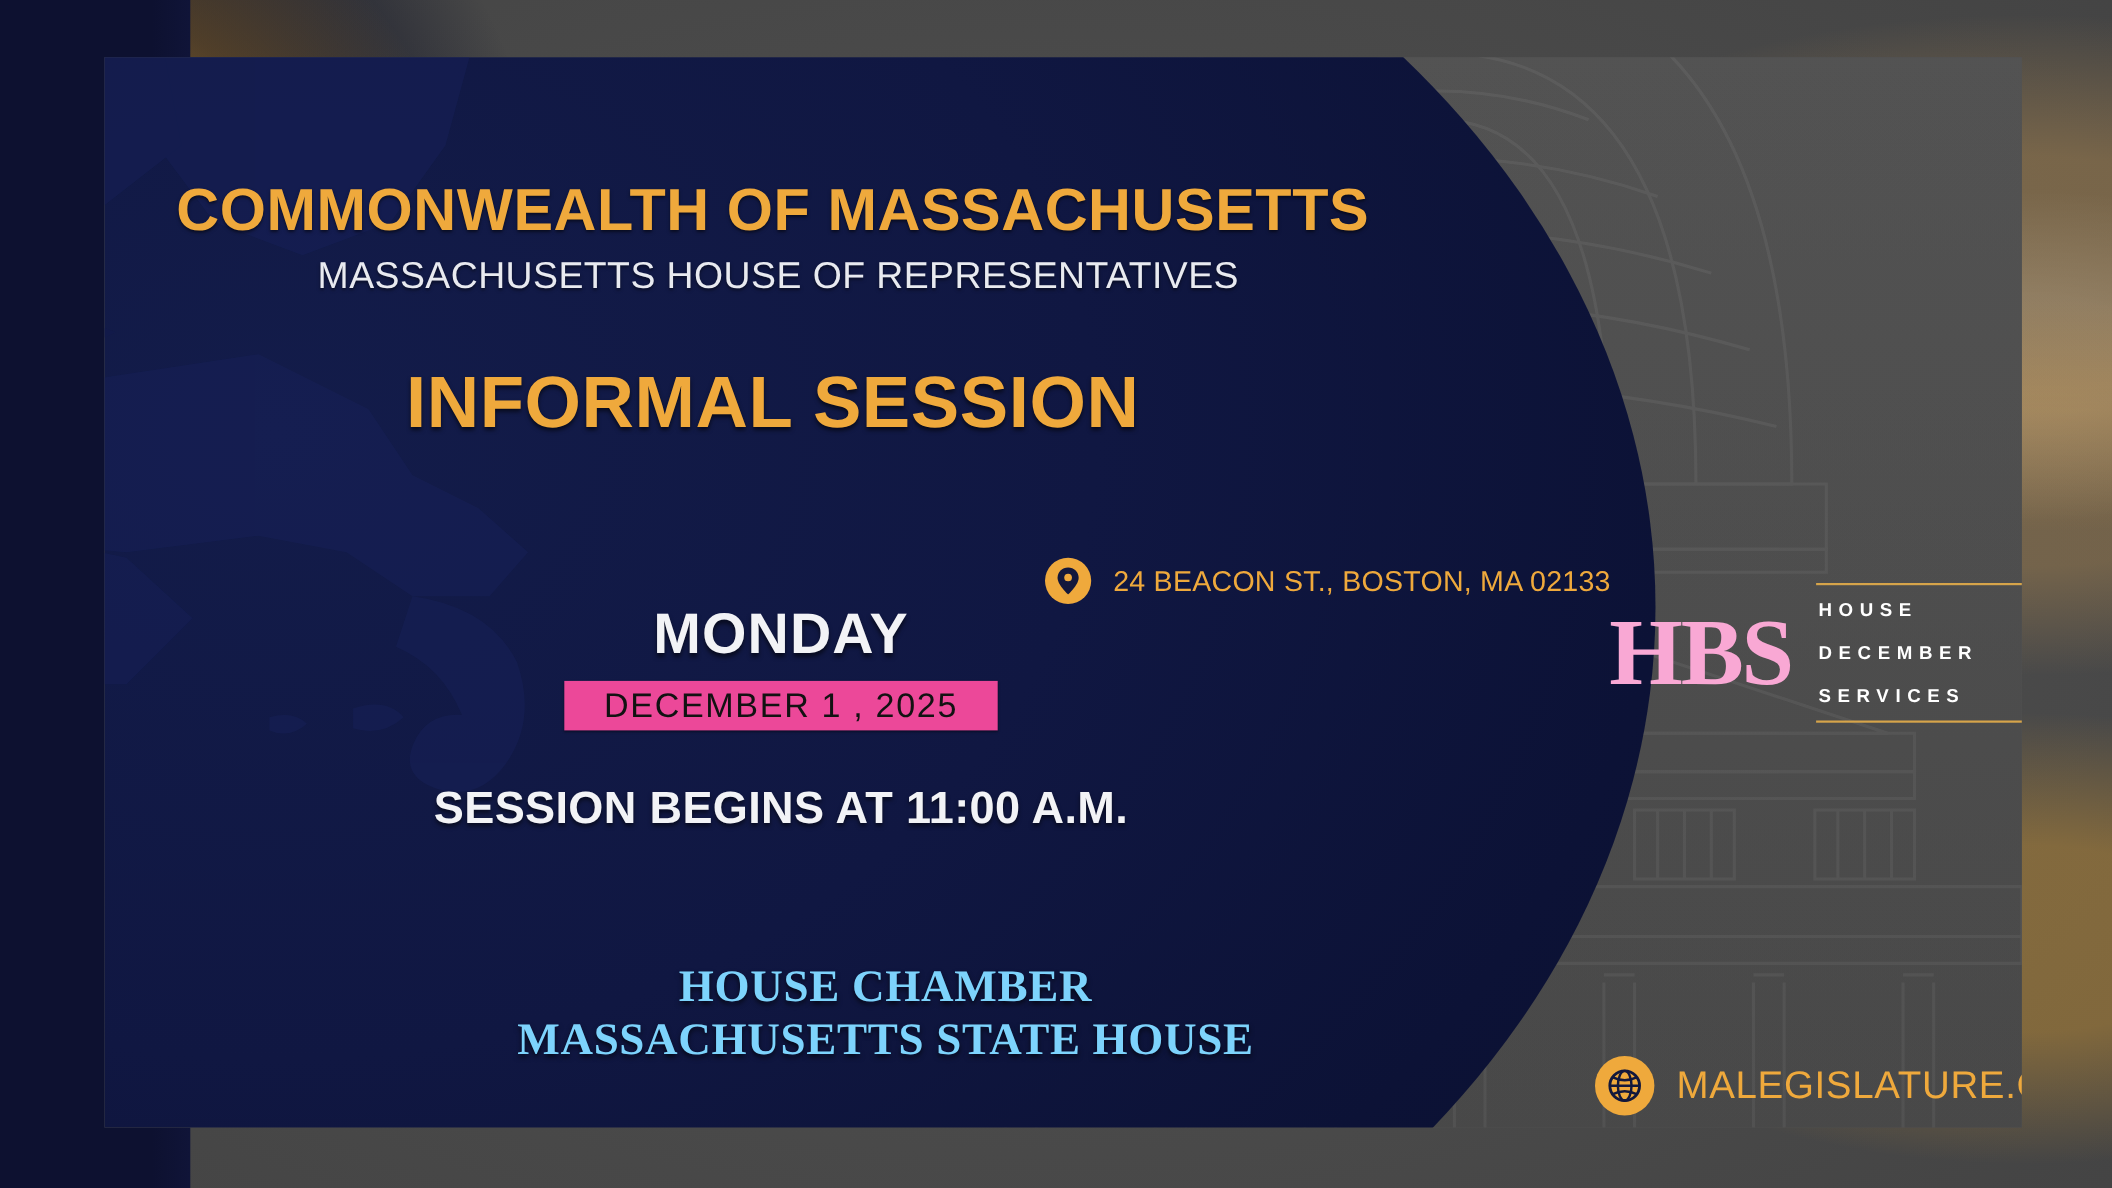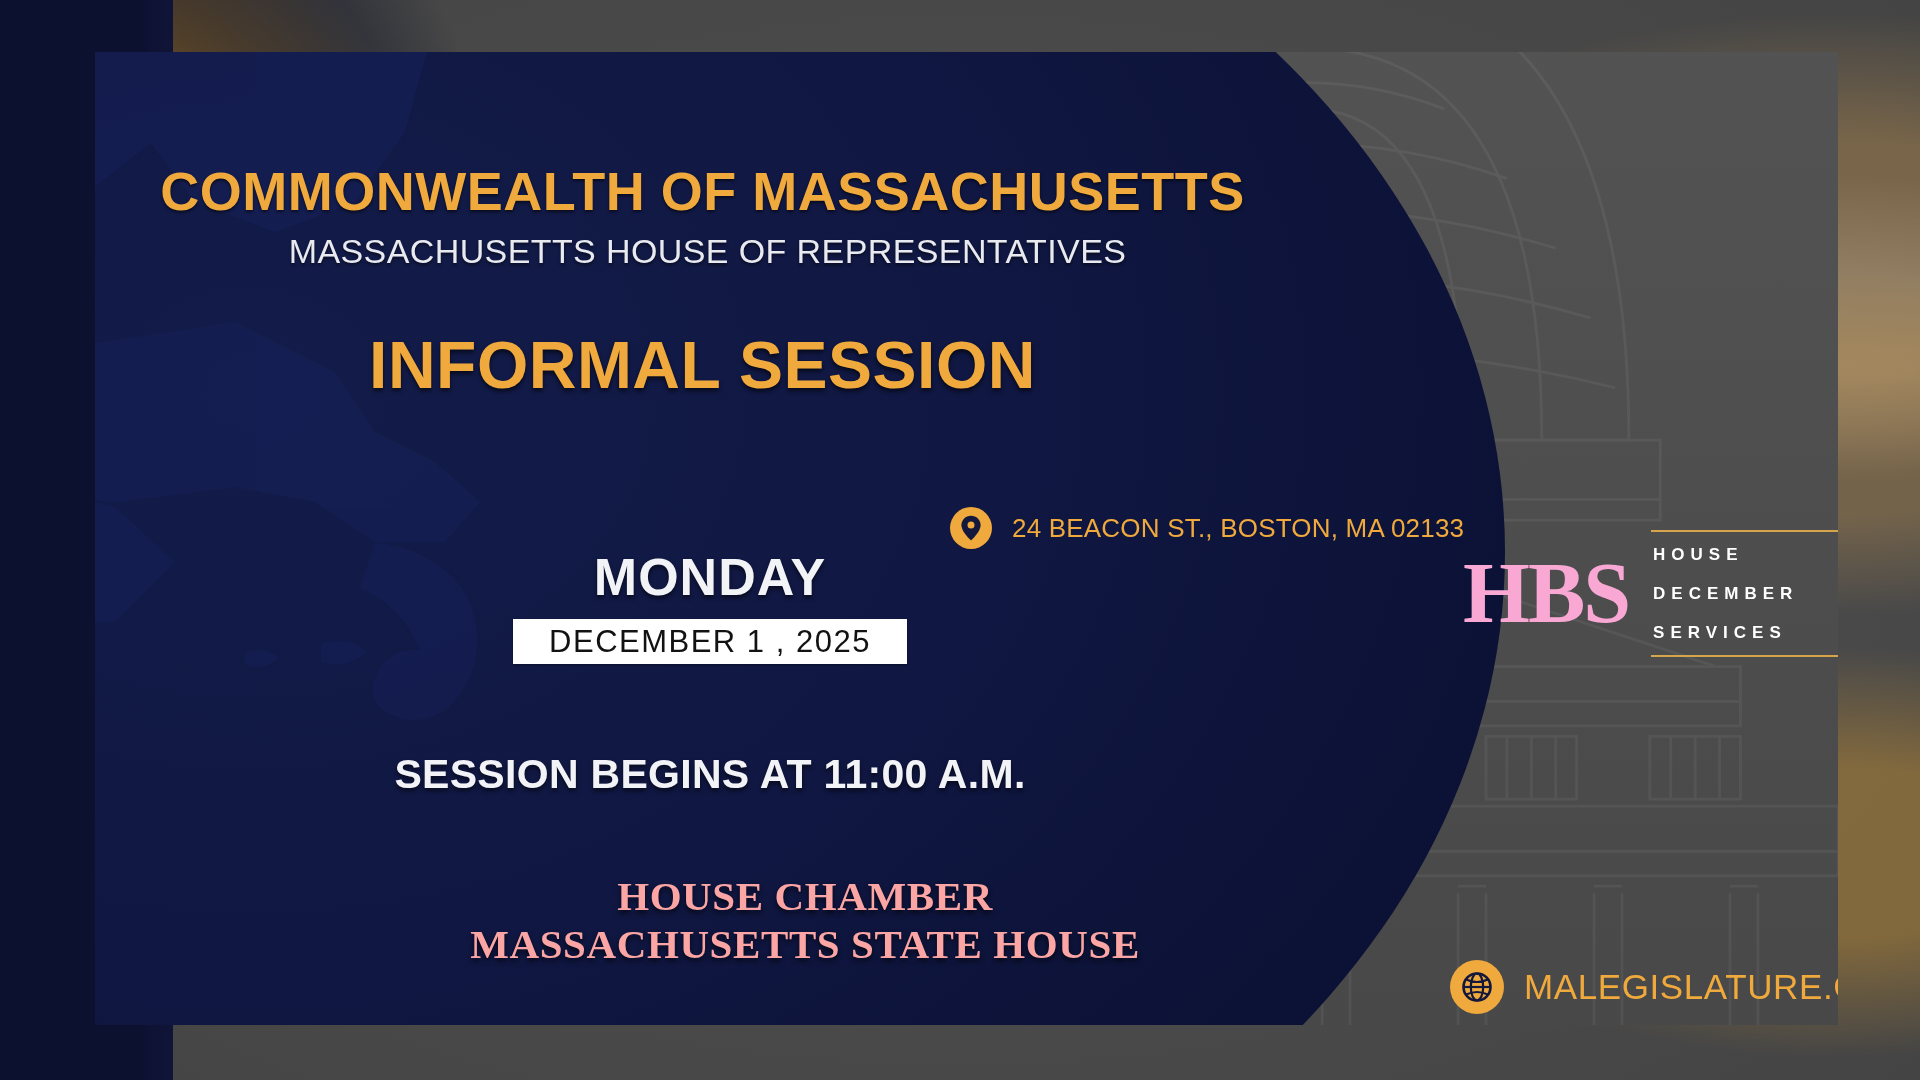--- a/index.html
+++ b/index.html
@@ -95,36 +95,36 @@
   }
   .addr-text{color:#efa93c;font-size:26px;letter-spacing:.2px;white-space:nowrap;}
 
   .t-day{
     position:absolute;left:300px;top:495px;width:630px;text-align:center;
     color:#f2f3f6;font-weight:bold;font-size:52px;letter-spacing:1px;
     text-shadow:0 3px 4px rgba(0,0,0,.55);
   }
   .date-badge{
     position:absolute;left:418px;top:567px;width:394px;height:45px;
-    background:#ffffff;display:flex;align-items:center;justify-content:center;
+    background:#ec4899;display:flex;align-items:center;justify-content:center;
     box-shadow:0 1px 2px rgba(0,0,0,.4);
   }
   .date-badge span{
     color:#121212;font-size:31px;letter-spacing:1.5px;
   }
 
   .t-time{
-    position:absolute;left:200px;top:699px;width:830px;text-align:center;
+    position:absolute;left:200px;top:659px;width:830px;text-align:center;
     color:#f2f3f6;font-weight:bold;font-size:41px;letter-spacing:.3px;
     text-shadow:0 3px 4px rgba(0,0,0,.55);
   }
 
   .venue{
     position:absolute;left:160px;top:820px;width:1100px;text-align:center;
-    color:#fca5a5;font-family:"Liberation Serif", serif;font-weight:bold;
+    color:#7dd3fc;font-family:"Liberation Serif", serif;font-weight:bold;
     font-size:41px;line-height:1.18;letter-spacing:.6px;
     text-shadow:0 3px 5px rgba(0,0,0,.65);
   }
 
   
   .hbs{
     position:absolute;left:1368px;top:478px;
     display:flex;align-items:center;gap:22px;
   }
   .hbs-mark{

